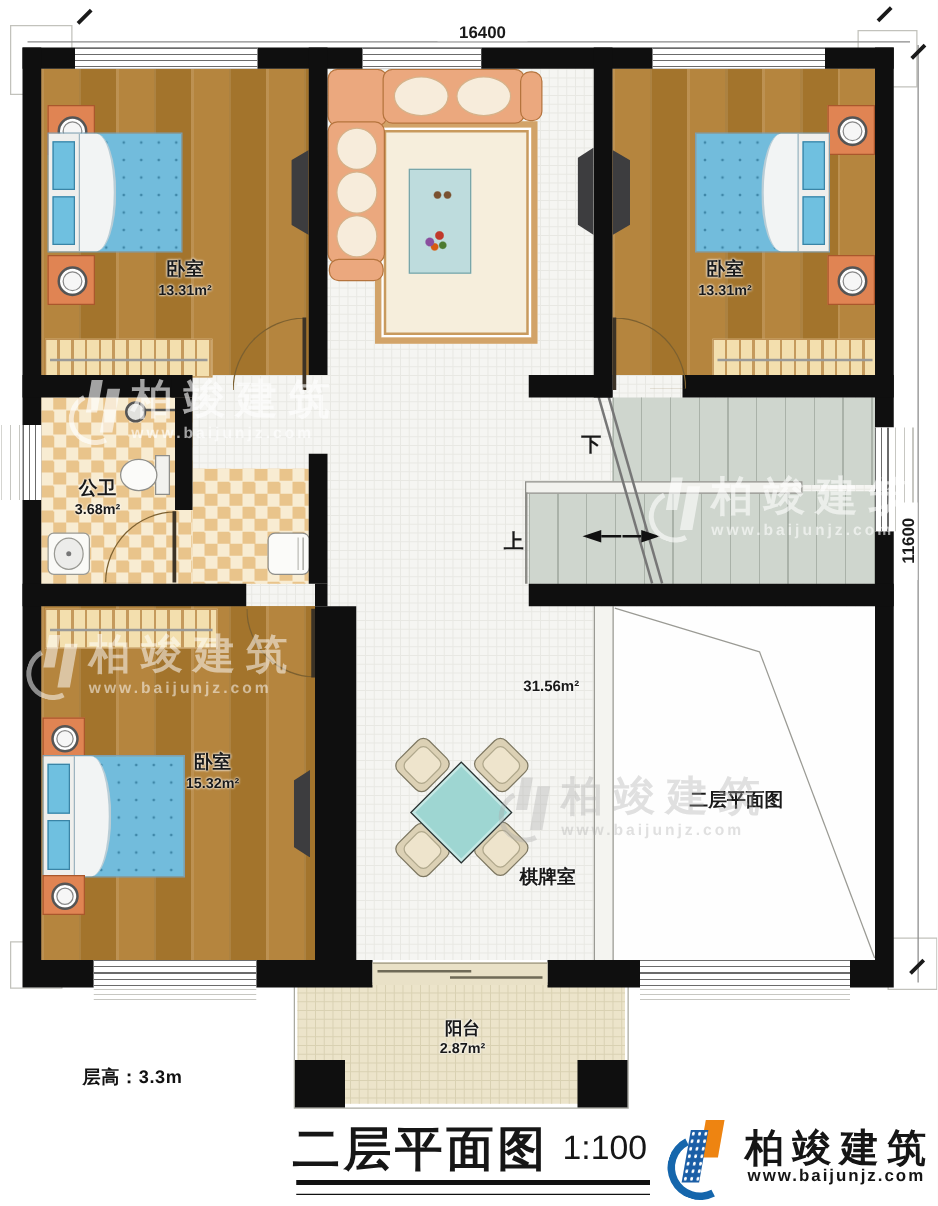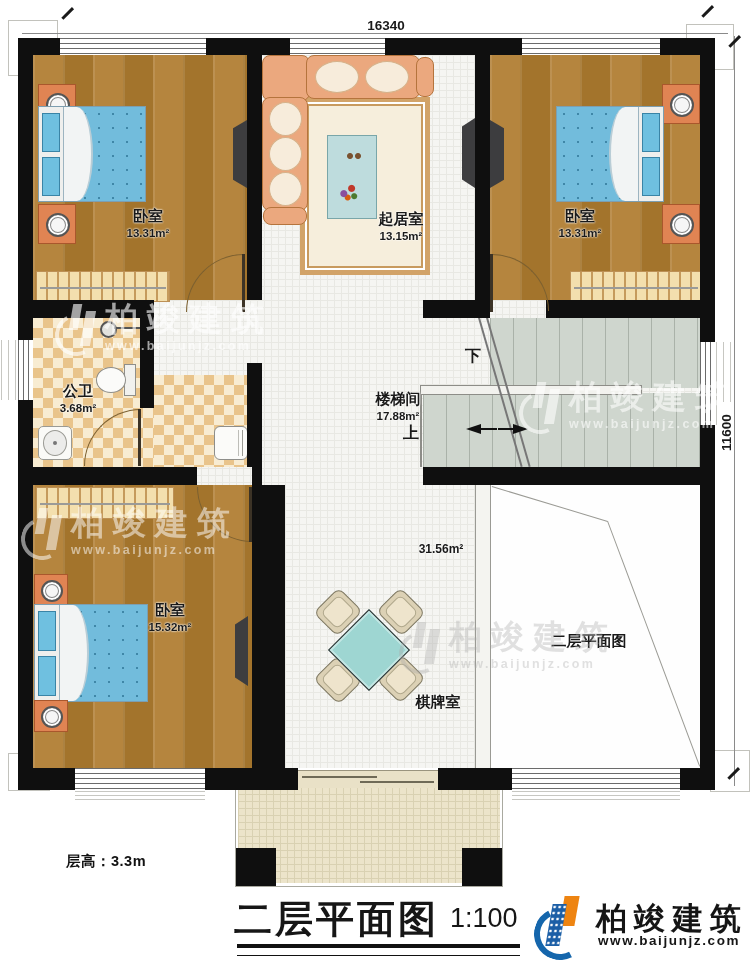--- a/index.html
+++ b/index.html
@@ -137,21 +137,21 @@
   <div class="cornerbox" style="left:8px;top:20px;width:48px;height:54px;"></div>
   <div class="cornerbox" style="left:686px;top:24px;width:46px;height:44px;"></div>
   <div class="cornerbox" style="left:8px;top:753px;width:40px;height:36px;"></div>
   <div class="cornerbox" style="left:710px;top:750px;width:38px;height:40px;"></div>
   <div class="tick" style="left:60px;top:12px;"></div>
   <div class="tick" style="left:700px;top:10px;"></div>
   <div class="tick" style="left:727px;top:40px;"></div>
   <div class="tick" style="left:726px;top:772px;"></div>
 
   <div class="dimline" style="left:22px;top:33px;width:706px;height:1px;"></div>
-  <div class="dimlabel" style="left:350px;top:18px;width:72px;">16340</div>
+  <div class="dimlabel" style="left:350px;top:18px;width:72px;">16400</div>
   <div class="dimline" style="left:734px;top:36px;width:1px;height:750px;"></div>
   <div class="dimlabel vert" style="left:719px;top:402px;height:62px;">11600</div>
 
   <div class="tilebase" style="left:33px;top:55px;width:670px;height:713px;"></div>
   <div class="wood" style="left:33px;top:55px;width:214px;height:245px;"></div>
   <div class="wood" style="left:490px;top:55px;width:210px;height:245px;"></div>
   <div class="wood" style="left:33px;top:485px;width:219px;height:283px;"></div>
   <div class="checker" style="left:33px;top:318px;width:121px;height:149px;"></div>
   <div class="checker" style="left:154px;top:375px;width:93px;height:92px;"></div>
   <div class="stairs" style="left:490px;top:318px;width:210px;height:70px;"></div>
@@ -330,50 +330,46 @@
   <div class="leaf" style="left:138px;top:409px;width:2.5px;height:57px;"></div>
   <div class="slidedoor" style="left:298px;top:770px;width:140px;height:17px;">
     <i style="left:4px;top:5px;width:75px;"></i>
       <i style="left:62px;top:10px;width:74px;"></i>
   </div>
 
   <div class="rlabel" style="left:98px;top:207px;width:100px;">
     <span>卧室</span>
     <span class="ar">13.31m²</span>
   </div>
-  <div class="rlabel" style="left:351px;top:210px;width:100px;">
-    <span>起居室</span>
-    <span class="ar">13.15m²</span>
-  </div>
   <div class="rlabel" style="left:530px;top:207px;width:100px;">
     <span>卧室</span>
     <span class="ar">13.31m²</span>
   </div>
   <div class="rlabel" style="left:36px;top:382px;width:84px;">
     <span>公卫</span>
     <span class="ar">3.68m²</span>
-  </div>
-  <div class="rlabel" style="left:350px;top:390px;width:96px;">
-    <span>楼梯间</span>
-    <span class="ar">17.88m²</span>
   </div>
   <div class="dirlabel" style="left:458px;top:346px;width:30px;">下</div>
   <div class="dirlabel" style="left:396px;top:423px;width:30px;">上</div>
   <div class="rlabel" style="left:118px;top:601px;width:104px;">
     <span>卧室</span>
     <span class="ar">15.32m²</span>
   </div>
   <div class="rlabel" style="left:396px;top:542px;width:90px;font-size:12px;">
     <span>31.56m²</span>
   </div>
   <div class="rlabel" style="left:391px;top:693px;width:94px;">
     <span>棋牌室</span>
   </div>
   <div class="rlabel" style="left:536px;top:632px;width:106px;">
     <span>二层平面图</span>
+  </div>
+  <div class="rlabel" style="left:320px;top:814px;width:100px;font-size:14px;">
+    <span>阳台</span>
+    <span class="ar">2.87m²</span>
   </div>
 
   <div class="wm" style="left:58px;top:302px;color:rgba(255,255,255,0.62);">
     <span class="wm-mark">
         <i class="s"></i>
         <i class="b1"></i>
         <i class="b2"></i>
       </span>
     <span class="wm-text">
         <span class="wm-name">柏竣建筑</span>

